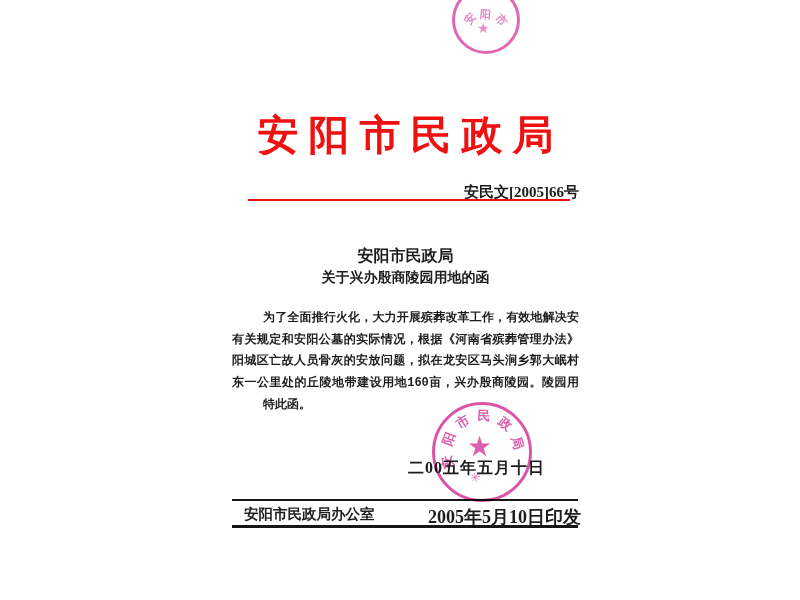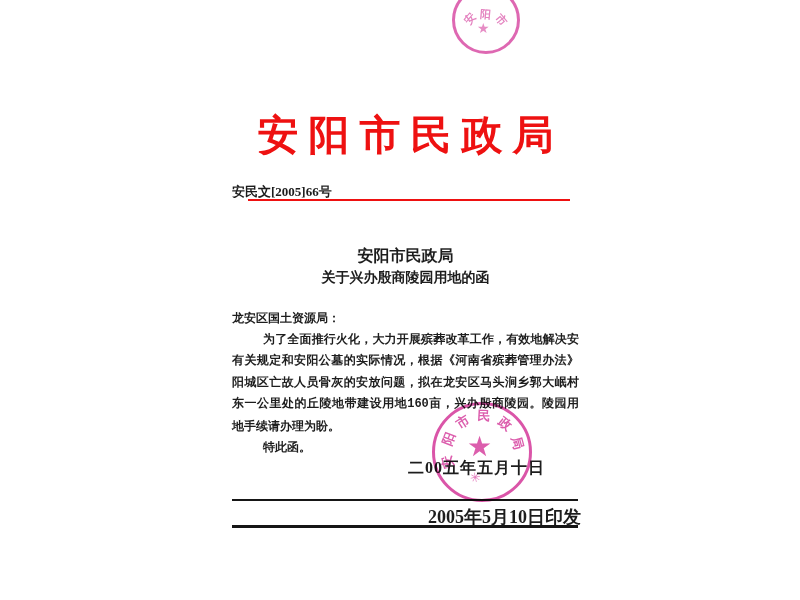--- a/index.html
+++ b/index.html
@@ -9,21 +9,21 @@
   }
   
   .agency-header{
     position:absolute;left:232px;top:112px;width:347px;
     text-align:center;font-weight:bold;font-size:41px;line-height:46px;
     letter-spacing:10px;text-indent:10px;color:var(--header-red,#ee1111);
     white-space:nowrap;
   }
   .doc-number{
     position:absolute;left:232px;top:183px;width:347px;
-    text-align:left;font-weight:bold;font-size:13px;color:var(--text-black,#1d1d1d);
+    text-align:right;font-weight:bold;font-size:15px;color:var(--text-black,#1d1d1d);
   }
   .red-rule{
     position:absolute;left:248px;top:199px;width:322px;height:2px;
     background:var(--header-red,#ee1111);
   }
   
   .doc-title{position:absolute;left:232px;top:245px;width:347px;text-align:center;
     font-weight:bold;color:var(--text-black,#1d1d1d);}
   .doc-title .t1{font-size:16px;line-height:21px;}
   .doc-title .t2{font-size:14px;line-height:23px;}
@@ -114,40 +114,39 @@
   <div class="agency-header">安阳市民政局</div>
   <div class="doc-number">安民文[2005]66号</div>
   <div class="red-rule"></div>
 
   <div class="doc-title">
     <div class="t1">安阳市民政局</div>
     <div class="t2">关于兴办殷商陵园用地的函</div>
   </div>
 
   <div class="body-block">
-    <div class="plain">龙安区国土资源局：</div>
     <div class="jline indent">为了全面推行火化，大力开展殡葬改革工作，有效地解决安</div>
     <div class="jline">有关规定和安阳公墓的实际情况，根据《河南省殡葬管理办法》</div>
     <div class="jline">阳城区亡故人员骨灰的安放问题，拟在龙安区马头涧乡郭大岷村</div>
     <div class="jline">东一公里处的丘陵地带建设用地160亩，兴办殷商陵园。陵园用</div>
-    <div class="plain">地手续请办理为盼。</div>
     <div class="plain indent">特此函。</div>
   </div>
 
   <div class="date-line">二00五年五月十日</div>
 
   <div class="seal">
     <div class="ring"></div>
     <span class="sc sc0">安</span>
     <span class="sc sc1">阳</span>
     <span class="sc sc2">市</span>
     <span class="sc sc3">民</span>
     <span class="sc sc4">政</span>
     <span class="sc sc5">局</span>
     <span class="star">★</span>
     <span class="mark">✳</span>
   </div>
 
   <div class="footer-rule-top"></div>
+  <div class="footer-left">安阳市民政局办公室</div>
   <div class="footer-right">2005年5月10日印发</div>
   <div class="footer-rule-bottom"></div>
 
 </div>
 
 </body></html>

